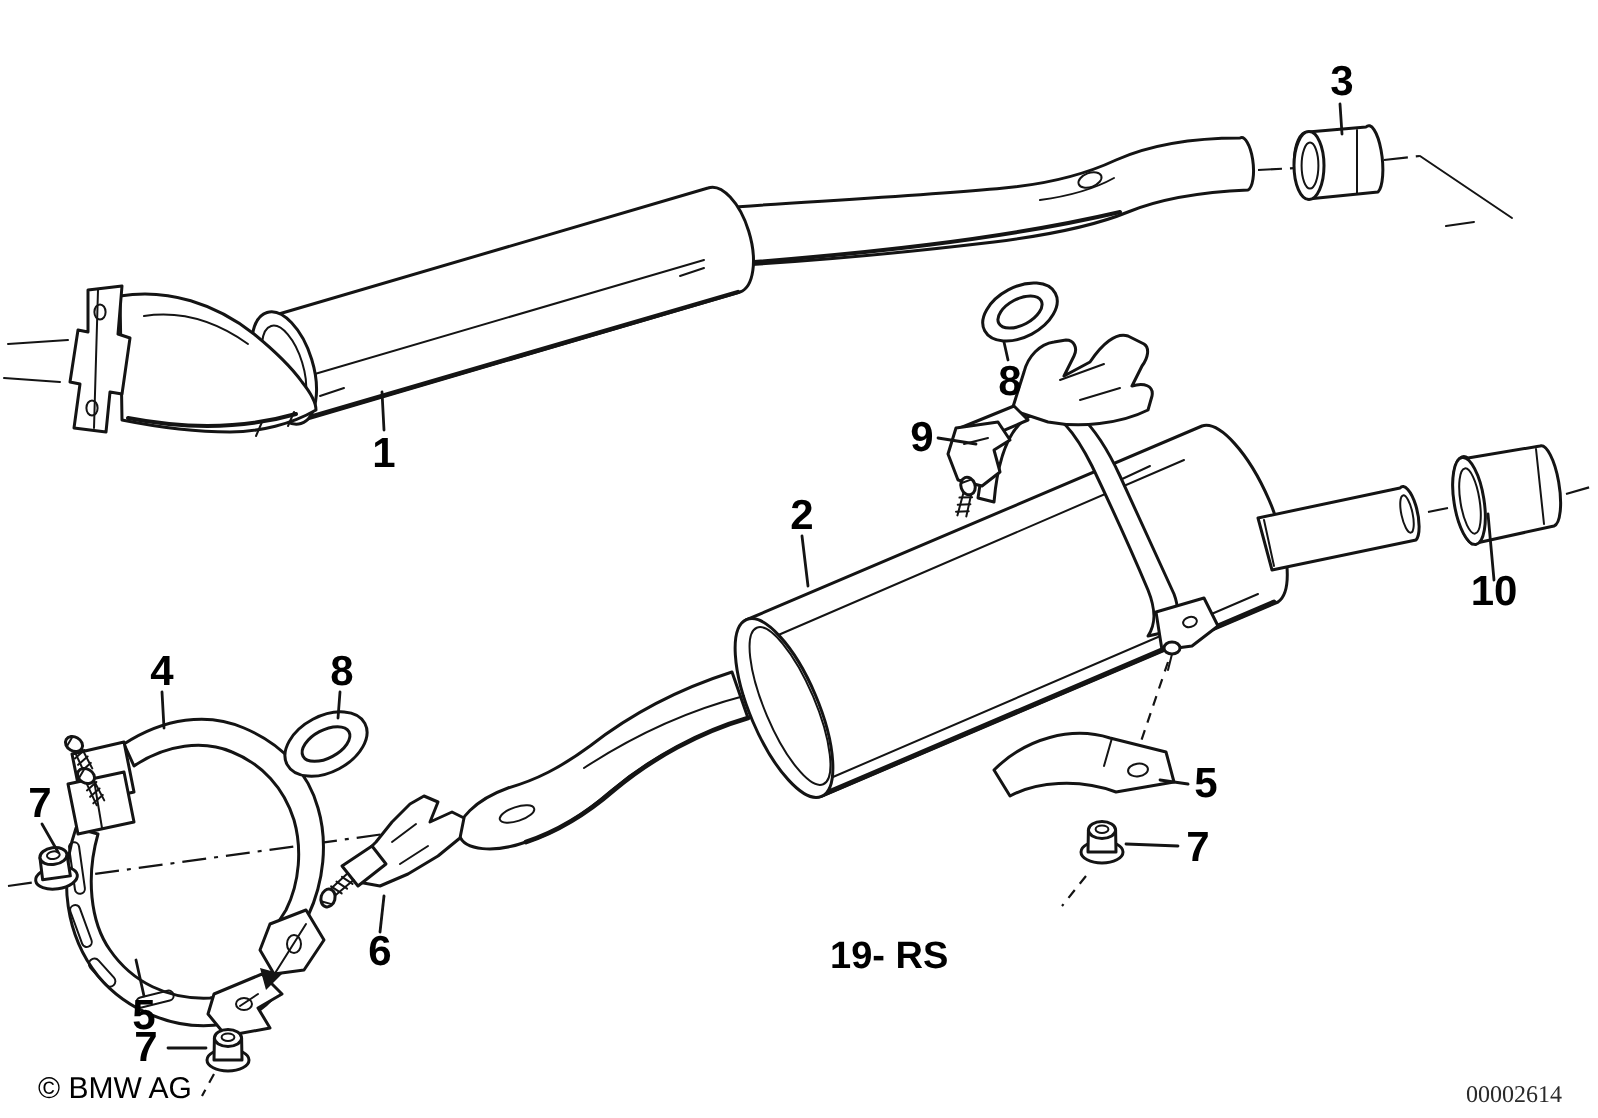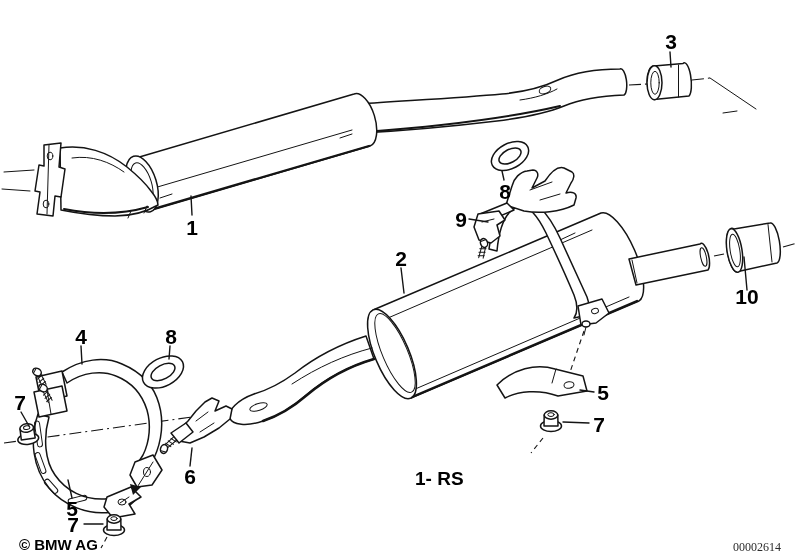--- a/index.html
+++ b/index.html
@@ -11,21 +11,21 @@
   .o{fill:none;stroke:#141414;stroke-width:1.5;stroke-linecap:round;stroke-linejoin:round;}
   .t{fill:none;stroke:#141414;stroke-width:1;stroke-linecap:round;stroke-linejoin:round;}
   .h{fill:none;stroke:#141414;stroke-width:2.4;stroke-linecap:round;stroke-linejoin:round;}
   .d{fill:none;stroke:#141414;stroke-width:1.1;stroke-dasharray:12 4 2 4;}
   .d2{fill:none;stroke:#141414;stroke-width:1.1;stroke-dasharray:5 4;}
   .ld{fill:none;stroke:#141414;stroke-width:1.4;stroke-linecap:round;}
   .blk{fill:#141414;stroke:none;}
   .lbl{position:absolute;transform:translate(-50%,-50%);font-weight:700;font-size:21px;
        color:#000;line-height:1;white-space:nowrap;}
   .note{position:absolute;font-weight:700;font-size:19px;color:#000;line-height:1;white-space:nowrap;}
-  .copyright{position:absolute;left:19px;top:537px;font-weight:700;font-size:15px;color:#000;line-height:1;}
+  .copyright{position:absolute;left:19px;top:537px;font-weight:400;font-size:15px;color:#000;line-height:1;}
   .docnum{position:absolute;left:733px;top:541px;font-weight:400;font-size:12px;color:#2b2b2b;line-height:1;font-family:Liberation Serif, serif;}
 </style>
 </head>
 <body>
 
 <div class="stage">
 
 <svg width="799" height="559" viewBox="0 0 799 559">
 
   <g>
@@ -203,16 +203,16 @@
   <div class="lbl" style="left:603px;top:392px">5</div>
   <div class="lbl" style="left:190px;top:476px">6</div>
   <div class="lbl" style="left:20px;top:402px">7</div>
   <div class="lbl" style="left:73px;top:524px">7</div>
   <div class="lbl" style="left:599px;top:424px">7</div>
   <div class="lbl" style="left:171px;top:336px">8</div>
   <div class="lbl" style="left:505px;top:191px">8</div>
   <div class="lbl" style="left:461px;top:219px">9</div>
   <div class="lbl" style="left:747px;top:296px">10</div>
 
-  <div class="note" style="left:415px;top:469px">1- RS</div>
+  <div class="note" style="left:415px;top:469px">19- RS</div>
   <div class="copyright">© BMW AG</div>
   <div class="docnum">00002614</div>
 </div>
 
 </body></html>

